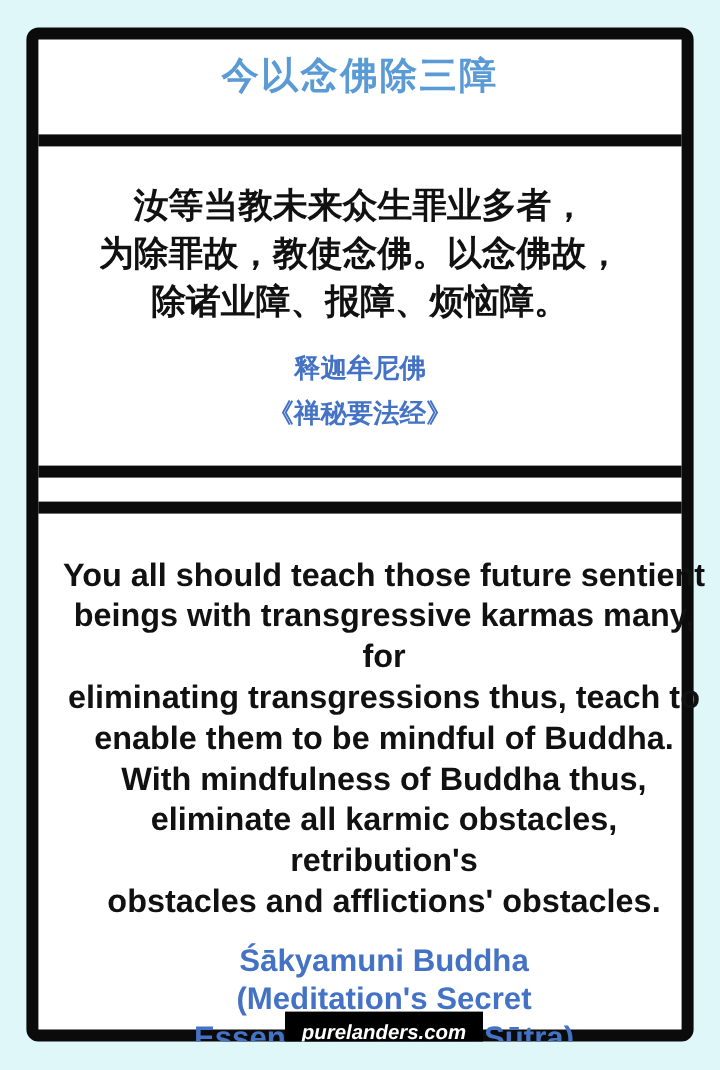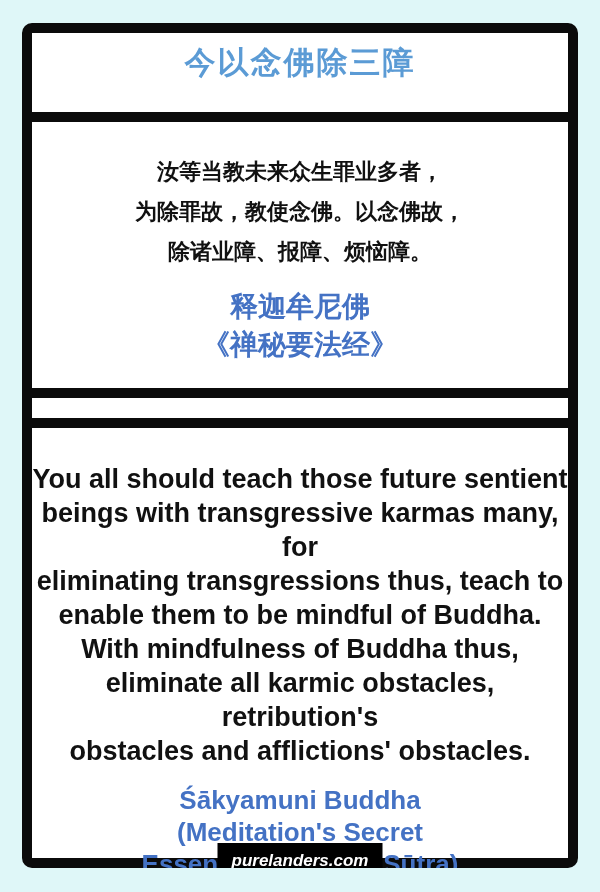--- a/index.html
+++ b/index.html
@@ -52,29 +52,29 @@
     font-size: 31px;
     font-weight: 700;
     letter-spacing: 2px;
     color: var(--title-blue);
   }
   .sec-zh-body {
     flex: 0 0 226px;
     padding-top: 10px;
   }
   .zh-body {
-    font-size: 22px;
+    font-size: 29px;
     line-height: 40px;
     font-weight: 700;
     color: var(--body-text);
     white-space: pre-line;
   }
   .zh-attribution {
     margin-top: 16px;
-    font-size: 28px;
+    font-size: 22px;
     line-height: 38px;
     font-weight: 700;
     color: var(--attribution-blue);
     white-space: pre-line;
   }
   .sec-en-title {
     flex: 0 0 90px;
     display: flex;
     align-items: center;
     justify-content: center;
@@ -83,20 +83,21 @@
     font-size: 28px;
     line-height: 33px;
     font-weight: 700;
     color: var(--title-blue);
     white-space: pre-line;
   }
   .sec-en-body {
     flex: 0 0 420px;
     position: relative;
     padding-top: 14px;
+    margin-left: 20px;
   }
   .en-body {
     font-size: 27px;
     line-height: 34px;
     font-weight: 700;
     color: var(--body-text);
     white-space: pre-line;
   }
   .en-attribution {
     margin-top: 16px;

